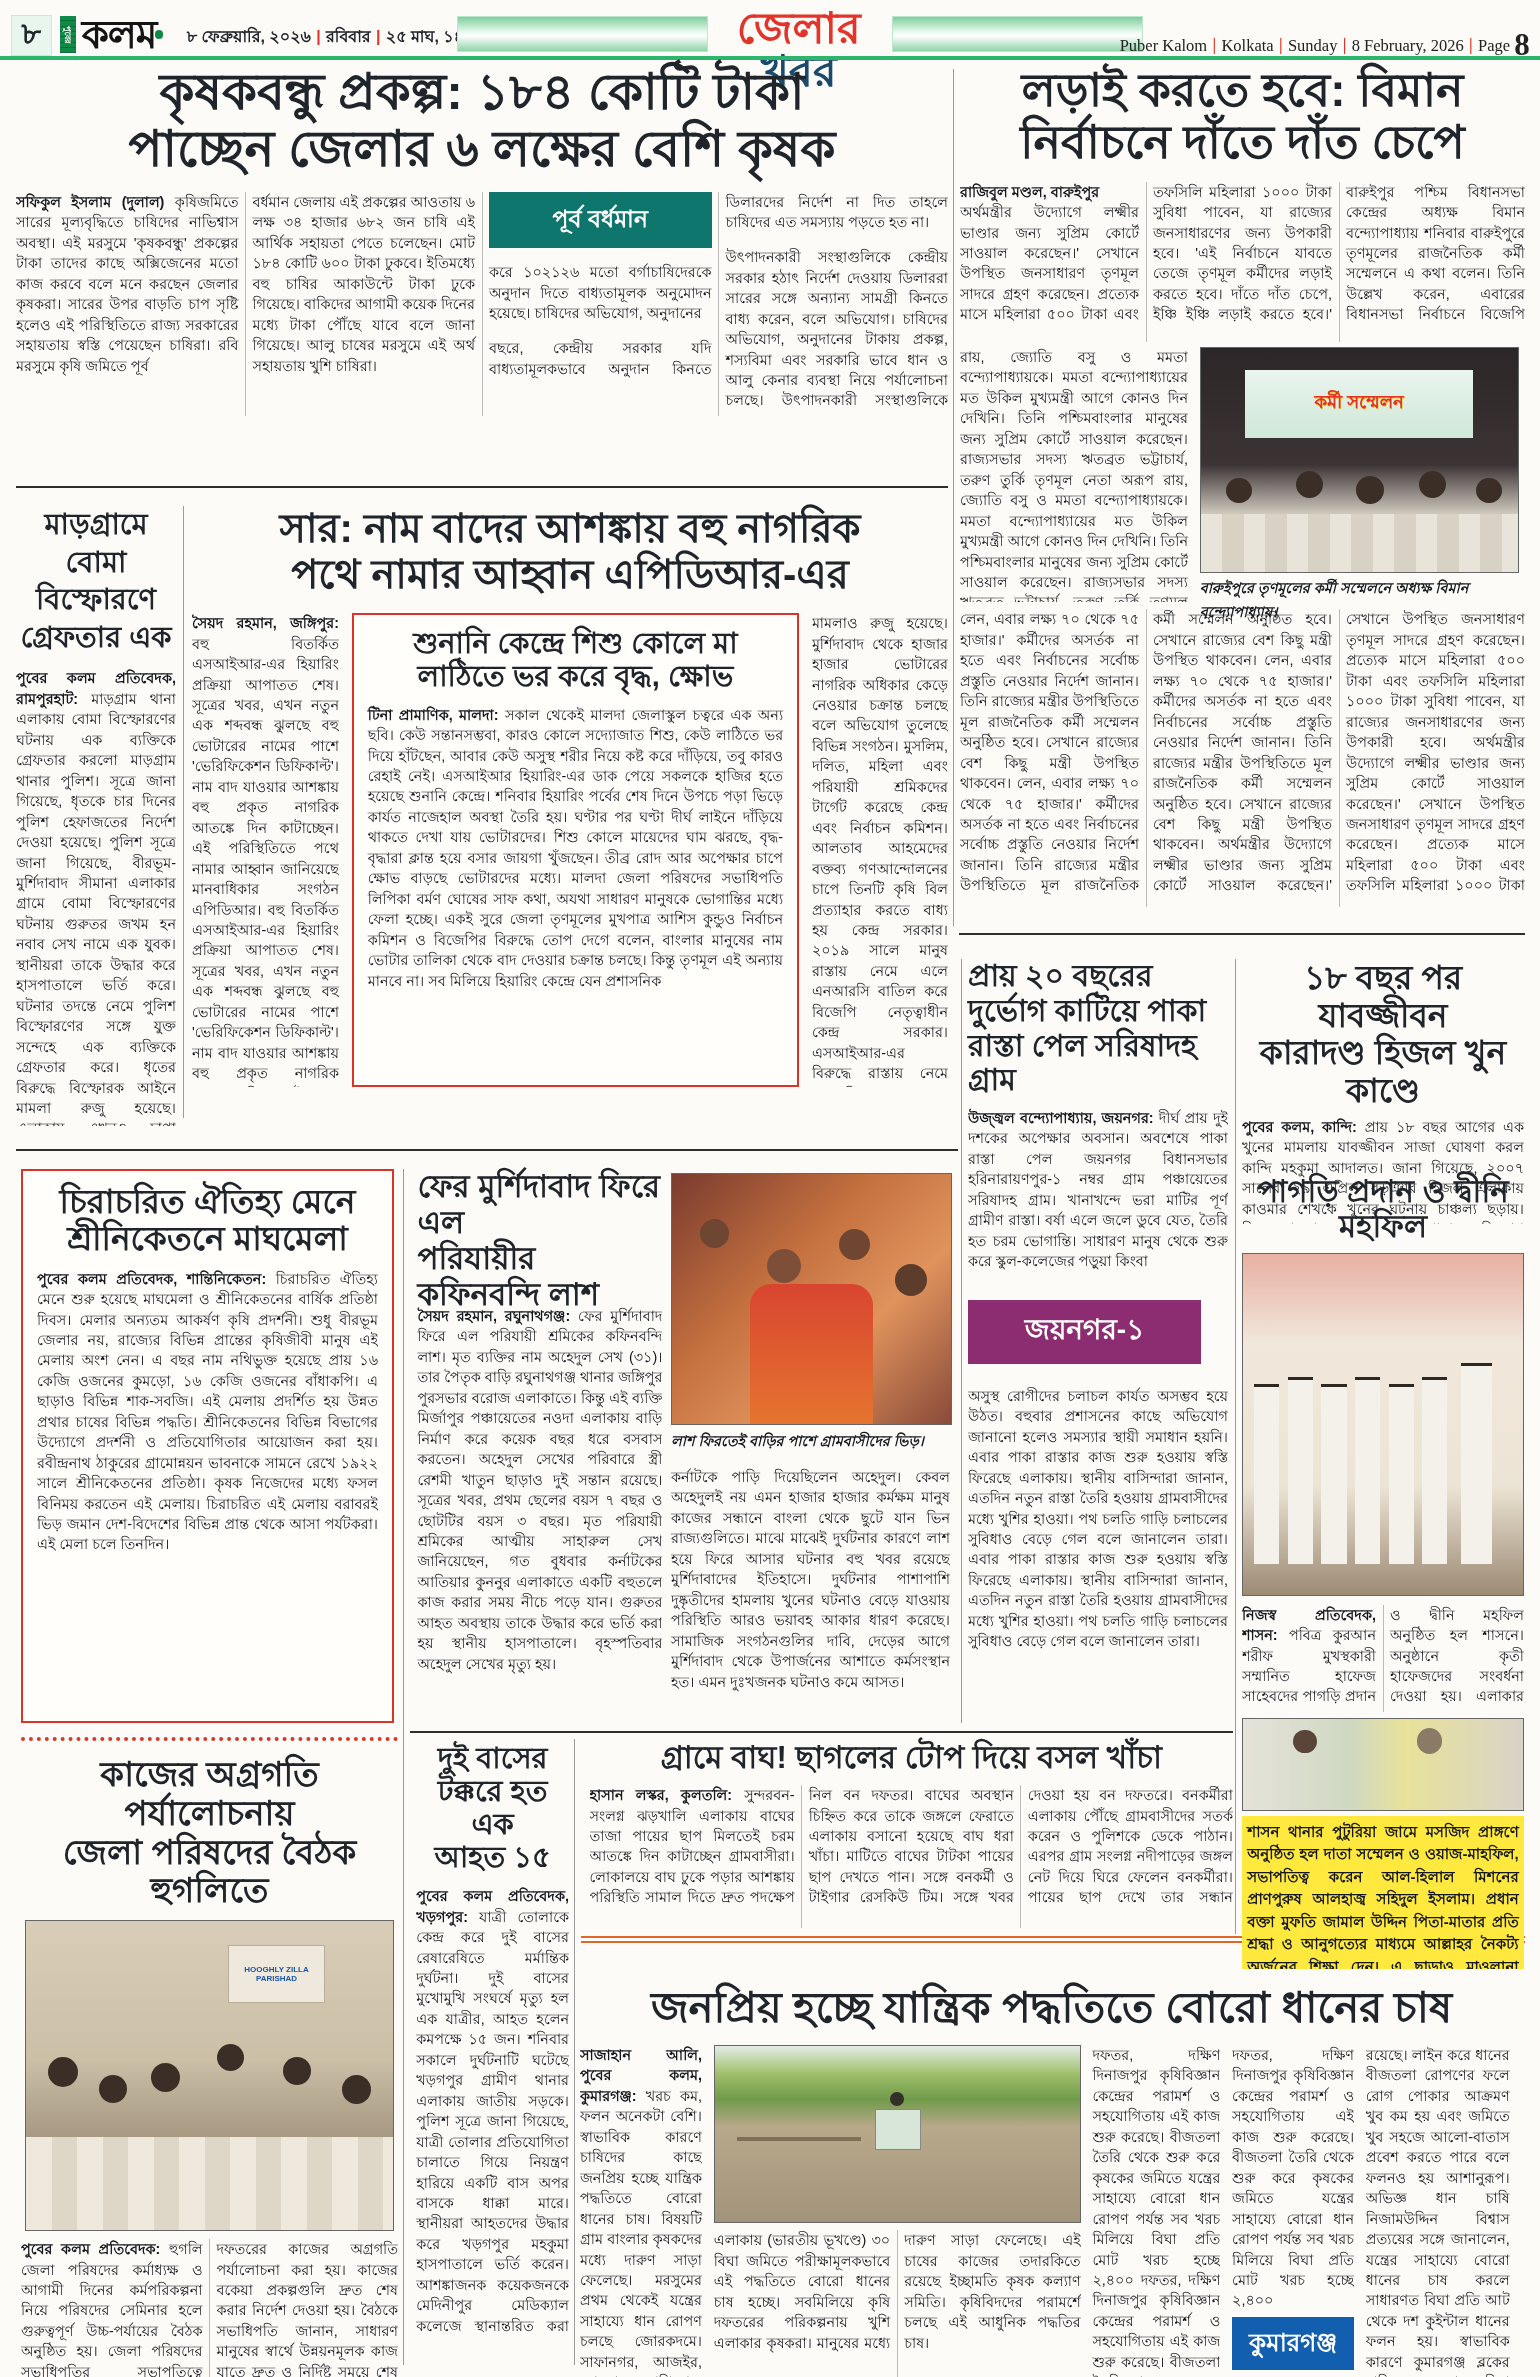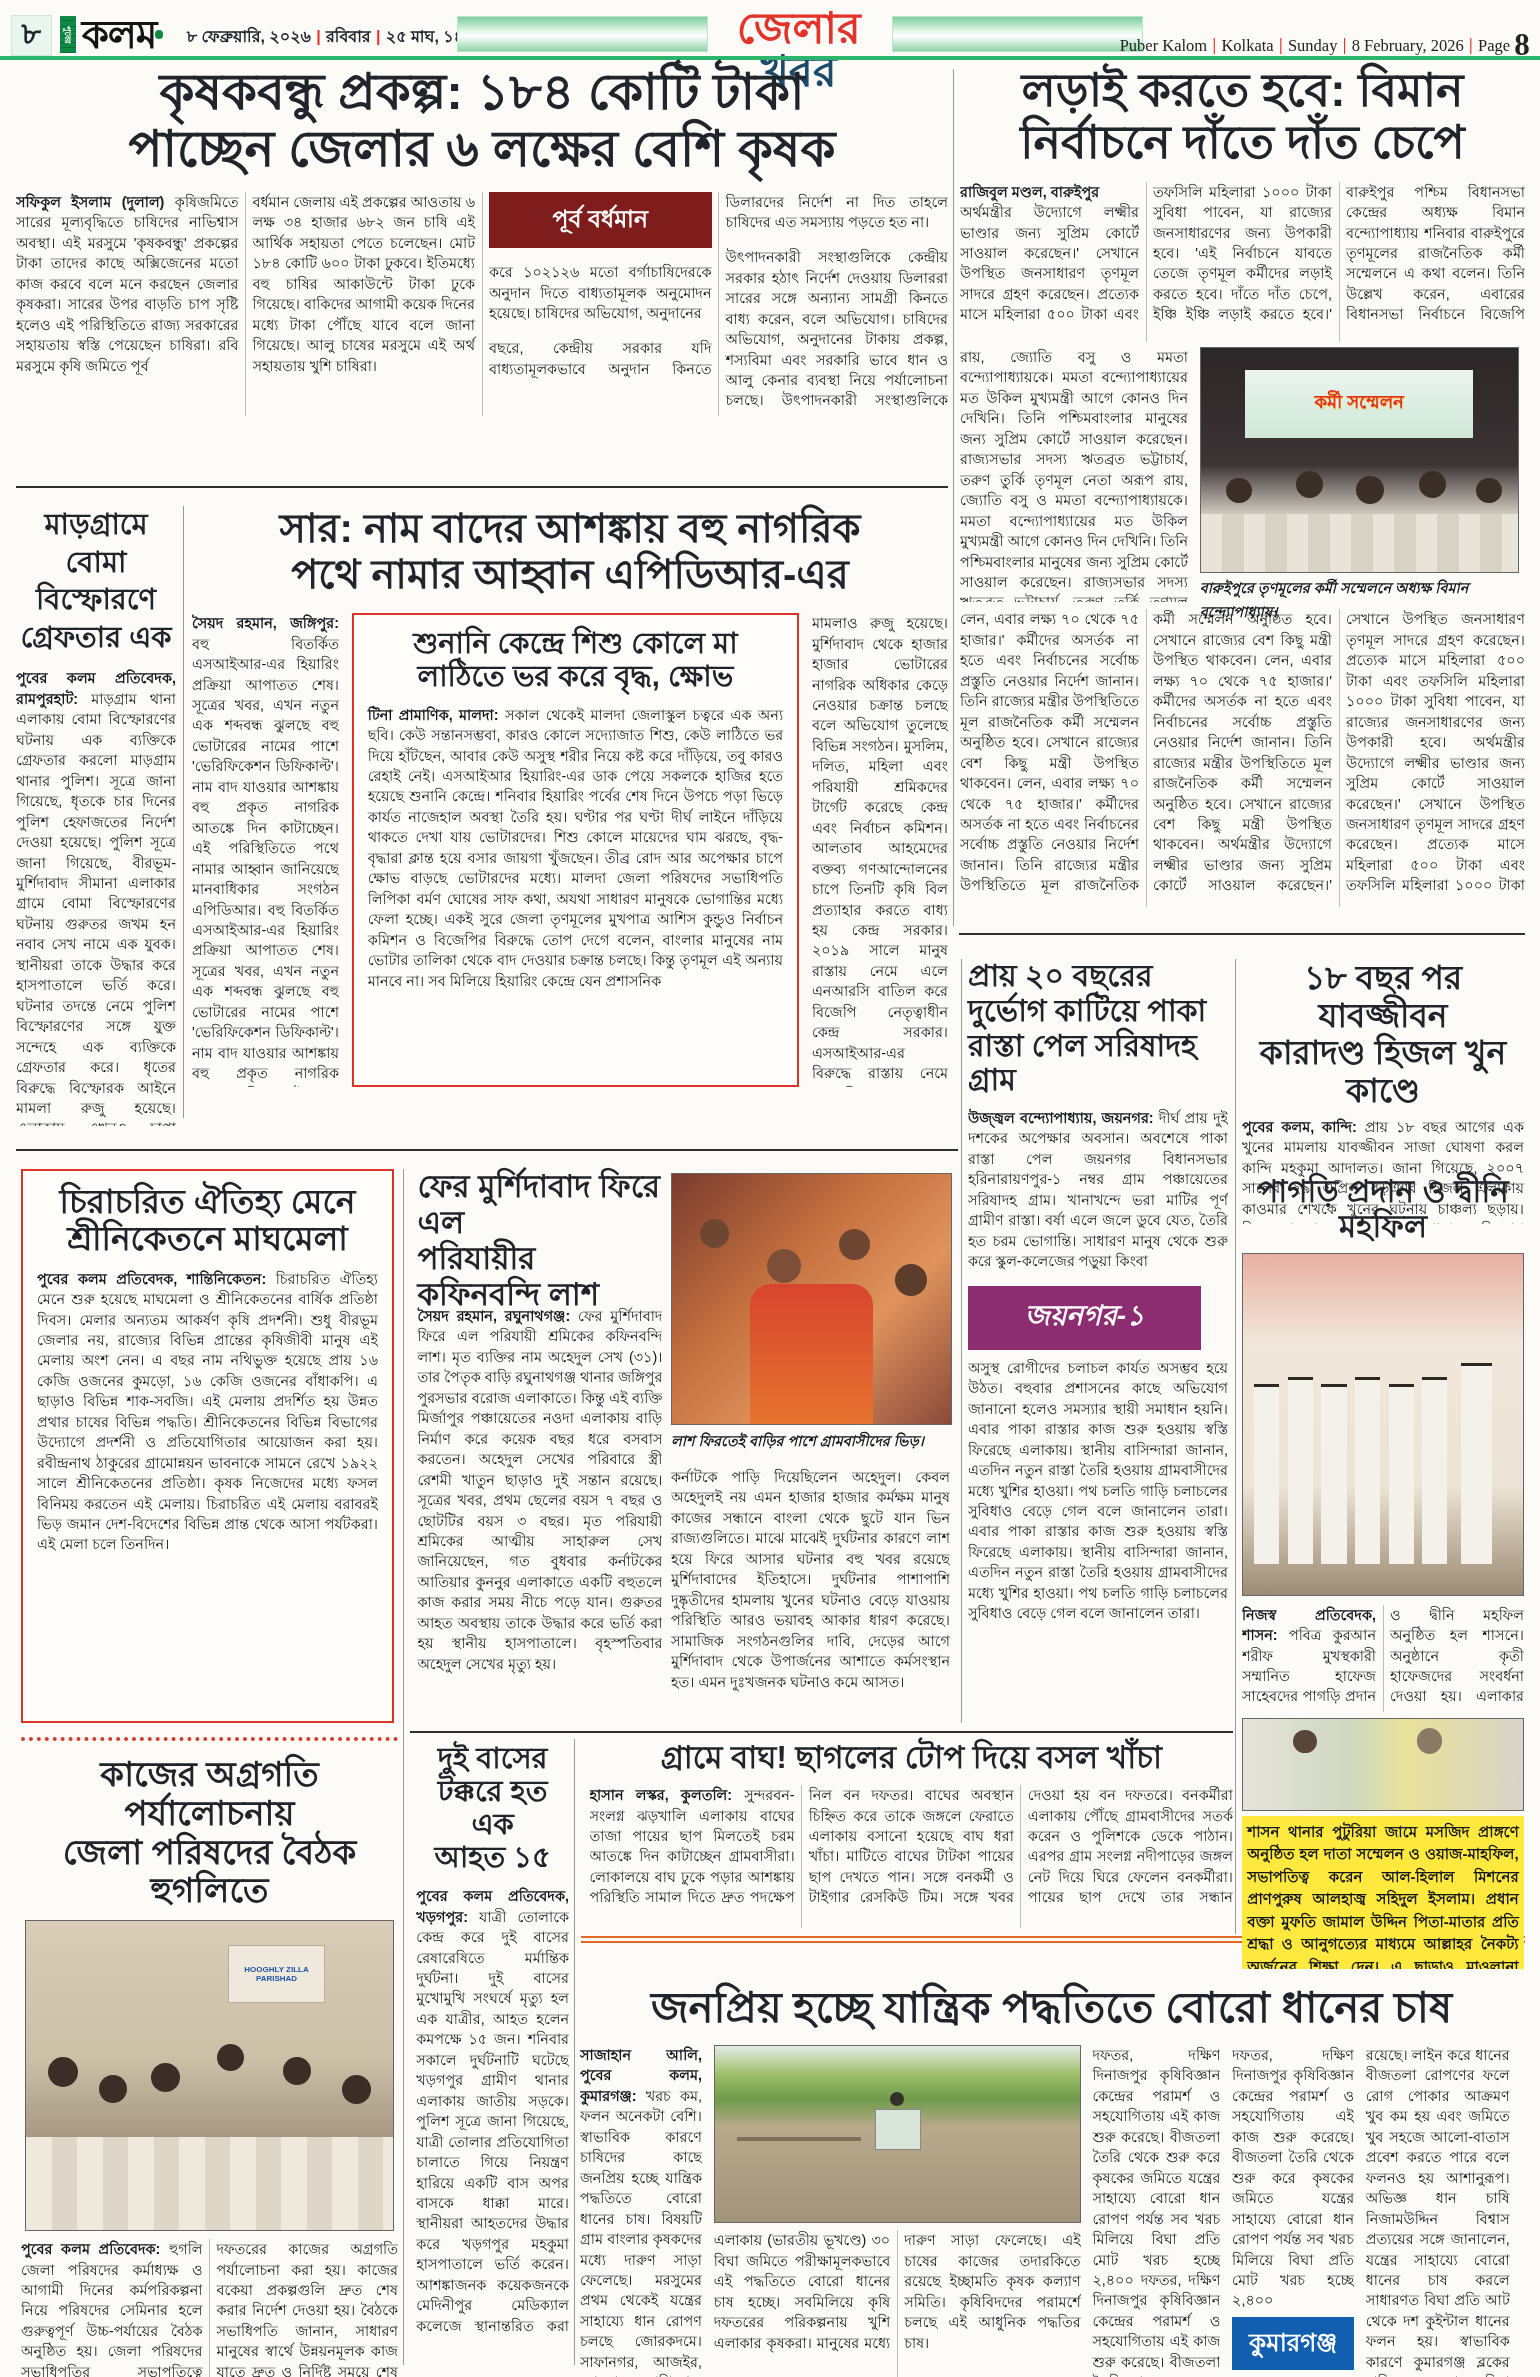--- a/index.html
+++ b/index.html
@@ -29,21 +29,21 @@
   
   .hl{font-weight:800;color:#20242b;text-align:center;line-height:1.14;}
   .hll{font-weight:800;color:#20242b;text-align:left;line-height:1.16;}
   .body{font-size:14.4px;line-height:1.42;text-align:justify;color:#15181d;}
   .by{font-weight:800;}
   .clip{overflow:hidden;}
   .c2{column-count:2;column-gap:14px;column-rule:0.5px solid #bcbcbc;}
   .c3{column-count:3;column-gap:14px;column-rule:0.5px solid #bcbcbc;}
   .c4{column-count:4;column-gap:14px;column-rule:0.5px solid #bcbcbc;}
   .cap{font-size:14.4px;font-weight:700;font-style:italic;color:#15181d;}
-  .greenbox{background:#7f1d1d;color:#fff;font-size:23.4px;font-weight:800;text-align:center;padding:8.5px 4.3px;margin:6.4px 0;break-inside:avoid;}
+  .greenbox{background:#0f766e;color:#fff;font-size:23.4px;font-weight:800;text-align:center;padding:8.5px 4.3px;margin:6.4px 0;break-inside:avoid;}
   .purplebox{background:#8c2d72;color:#fff;font-size:28px;font-weight:800;text-align:center;padding:8.5px 2.1px;}
   .bluebox{background:#125fb0;color:#fff;font-size:24.5px;font-weight:800;text-align:center;padding:6.4px 2.1px;margin:6.4px 0;break-inside:avoid;}
   .redbox{border:2.1px solid #d93425;background:#fffefb;}
   .redframe{border:2.1px solid #d93425;background:#fffefb;}
   .ycap{background:#ffe93e;font-size:15px;font-weight:700;line-height:1.5;text-align:justify;padding:4.3px 5.3px;}
   
   .ph{position:relative;overflow:hidden;border:1.1px solid #666;background:#ccc;}
   .ph .sh{position:absolute;}
   .phcap-banner{position:absolute;left:14%;top:10%;width:72%;height:30%;background:linear-gradient(180deg,#eaf4ee,#cfe8d8);display:flex;align-items:center;justify-content:center;}
   .phcap-banner span{font-size:18px;font-weight:800;color:#e03225;text-shadow:0.5px 0.5px 0 #f6c431;}
@@ -160,21 +160,21 @@
         <p class="body" style="margin:0;"><span>মামলাও রুজু হয়েছে। মুর্শিদাবাদ থেকে হাজার হাজার ভোটারের নাগরিক অধিকার কেড়ে নেওয়ার চক্রান্ত চলছে বলে অভিযোগ তুলেছে বিভিন্ন সংগঠন।</span> <span>মুসলিম, দলিত, মহিলা এবং পরিযায়ী শ্রমিকদের টার্গেট করেছে কেন্দ্র এবং নির্বাচন কমিশন। আলতাব আহমেদের বক্তব্য গণআন্দোলনের চাপে তিনটি কৃষি বিল প্রত্যাহার করতে বাধ্য হয় কেন্দ্র সরকার। ২০১৯ সালে মানুষ রাস্তায় নেমে এলে এনআরসি বাতিল করে বিজেপি নেতৃত্বাধীন কেন্দ্র সরকার। এসআইআর-এর বিরুদ্ধে রাস্তায় নেমে গণতান্ত্রিকভাবে গণ আন্দোলন গড়ে তোলার জন্য মানবাধিকার সংগঠন এপিডিআর-এর পক্ষ থেকে রাজ্যের</span></p>
       </div>
     </div>
   </div>
 
   <div class="abs" style="left:968px;top:959px;width:260px;height:764px;">
     <div class="hll" style="font-size:30px;">প্রায় ২০ বছরের দুর্ভোগ কাটিয়ে পাকা রাস্তা পেল সরিষাদহ গ্রাম</div>
     <div class="clip" style="margin-top:9.6px;height:170px;">
       <p class="body" style="margin:0;"><span class="by">উজ্জ্বল বন্দ্যোপাধ্যায়, জয়নগর:</span> <span>দীর্ঘ প্রায় দুই দশকের অপেক্ষার অবসান। অবশেষে পাকা রাস্তা পেল জয়নগর বিধানসভার হরিনারায়ণপুর-১ নম্বর গ্রাম পঞ্চায়েতের সরিষাদহ গ্রাম। খানাখন্দে ভরা মাটির পূর্ণ গ্রামীণ রাস্তা। বর্ষা এলে জলে ডুবে যেত, তৈরি হত চরম ভোগান্তি। সাধারণ মানুষ থেকে শুরু করে স্কুল-কলেজের পড়ুয়া কিংবা</span></p>
     </div>
-    <div class="purplebox" style="width:229px;margin:8px 0;font-style:italic;">জয়নগর-১</div>
+    <div class="purplebox" style="width:229px;margin:22px 0;">জয়নগর-১</div>
     <div class="clip" style="height:341px;">
       <p class="body" style="margin:0;"><span>অসুস্থ রোগীদের চলাচল কার্যত অসম্ভব হয়ে উঠত। বহুবার প্রশাসনের কাছে অভিযোগ জানানো হলেও সমস্যার স্থায়ী সমাধান হয়নি।</span> <span>এবার পাকা রাস্তার কাজ শুরু হওয়ায় স্বস্তি ফিরেছে এলাকায়। স্থানীয় বাসিন্দারা জানান, এতদিন নতুন রাস্তা তৈরি হওয়ায় গ্রামবাসীদের মধ্যে খুশির হাওয়া। পথ চলতি গাড়ি চলাচলের সুবিধাও বেড়ে গেল বলে জানালেন তারা। এবার পাকা রাস্তার কাজ শুরু হওয়ায় স্বস্তি ফিরেছে এলাকায়। স্থানীয় বাসিন্দারা জানান, এতদিন নতুন রাস্তা তৈরি হওয়ায় গ্রামবাসীদের মধ্যে খুশির হাওয়া। পথ চলতি গাড়ি চলাচলের সুবিধাও বেড়ে গেল বলে জানালেন তারা।</span></p>
     </div>
   </div>
 
   <div class="abs" style="left:1242px;top:959px;width:282px;height:212px;">
     <div class="hl" style="font-size:33px;">১৮ বছর পর যাবজ্জীবন</div>
     <div class="hl" style="font-size:33px;">কারাদণ্ড হিজল খুন কাণ্ডে</div>
     <div class="clip" style="margin-top:7.5px;height:107px;">
       <p class="body" style="margin:0;"><span class="by">পুবের কলম, কান্দি:</span> <span>প্রায় ১৮ বছর আগের এক খুনের মামলায় যাবজ্জীবন সাজা ঘোষণা করল কান্দি মহকুমা আদালত। জানা গিয়েছে, ২০০৭ সালের ২৯ এপ্রিল বড়ঞার হিজল এলাকায় কাওমার শেখকে খুনের ঘটনায় চাঞ্চল্য ছড়ায়। নিহত কাওমার শেখের পরিবার থানায় অভিযোগ দায়ের করে। পুলিশ তদন্তে নেমে অভিযুক্ত সাহাবুদ্দিন শেখকে গ্রেফতার করে। দীর্ঘ প্রায় ১৮ বছর ধরে চলা মামলায় ১৭ জন সাক্ষীর জবানবন্দি ও উপযুক্ত তথ্যপ্রমাণের ভিত্তিতে দোষী সাব্যস্ত করা হয়। অভিযুক্তকে যাবজ্জীবন কারাদণ্ড ও আর্থিক জরিমানার নির্দেশ দেন বিচারক। সরকারি আইনজীবী সুনীল চক্রবর্তী জানান, 'অভিযুক্ত সাহাবুদ্দিন শেখের বিরুদ্ধে ৩০২ ধারায় মামলা হয়।' এই রায়ে খুশি নিহতের পরিবার।</span></p>

